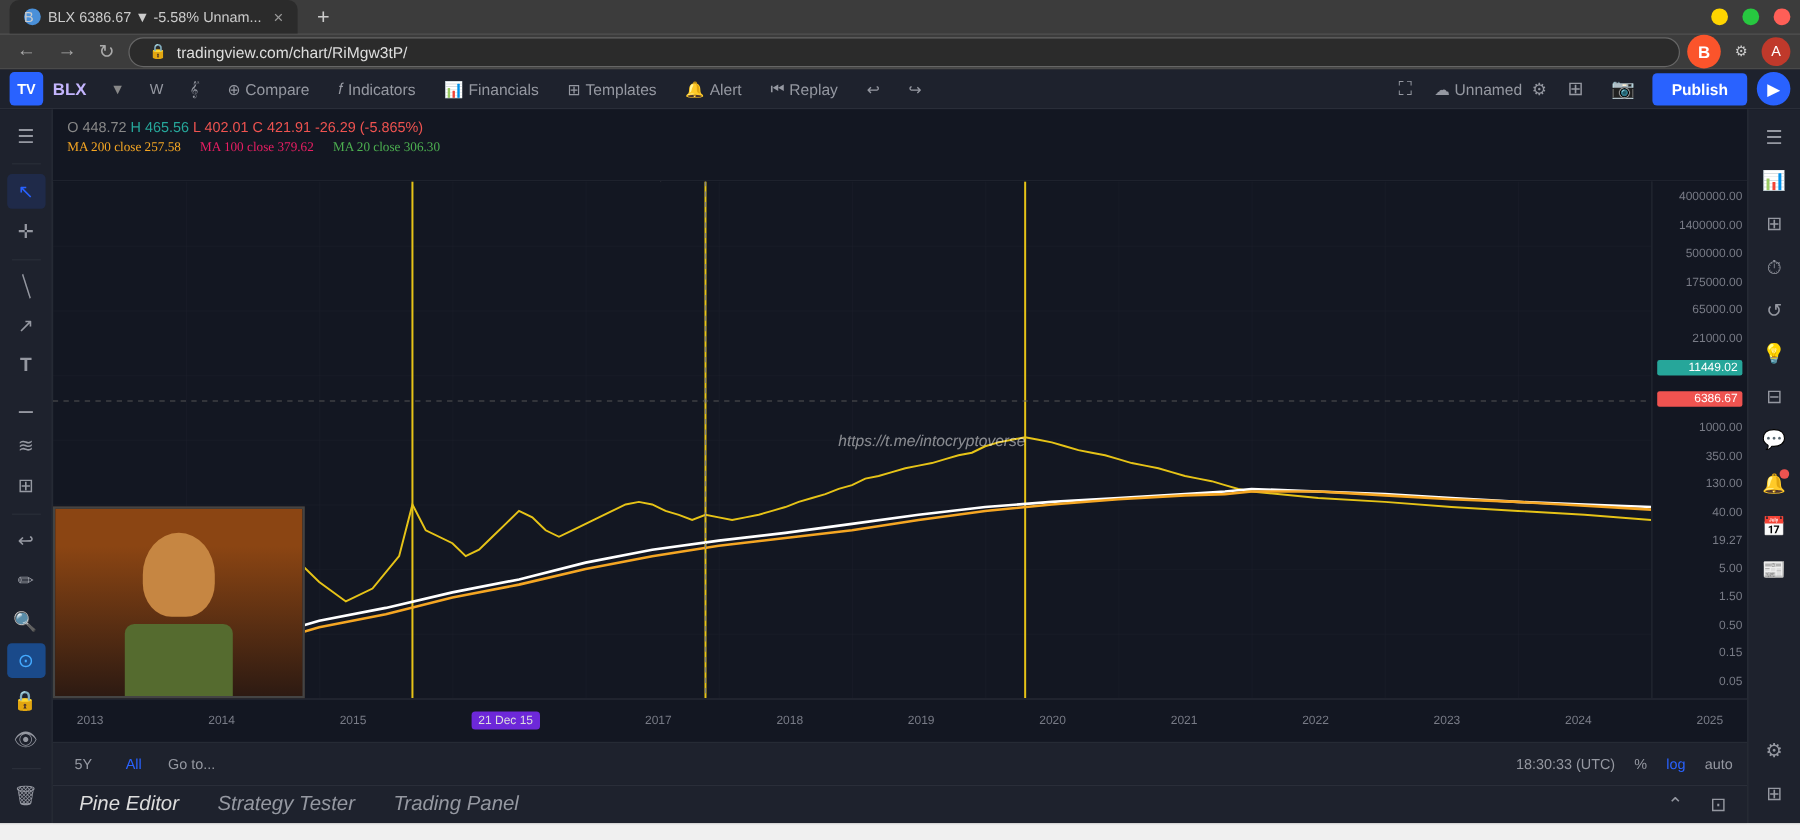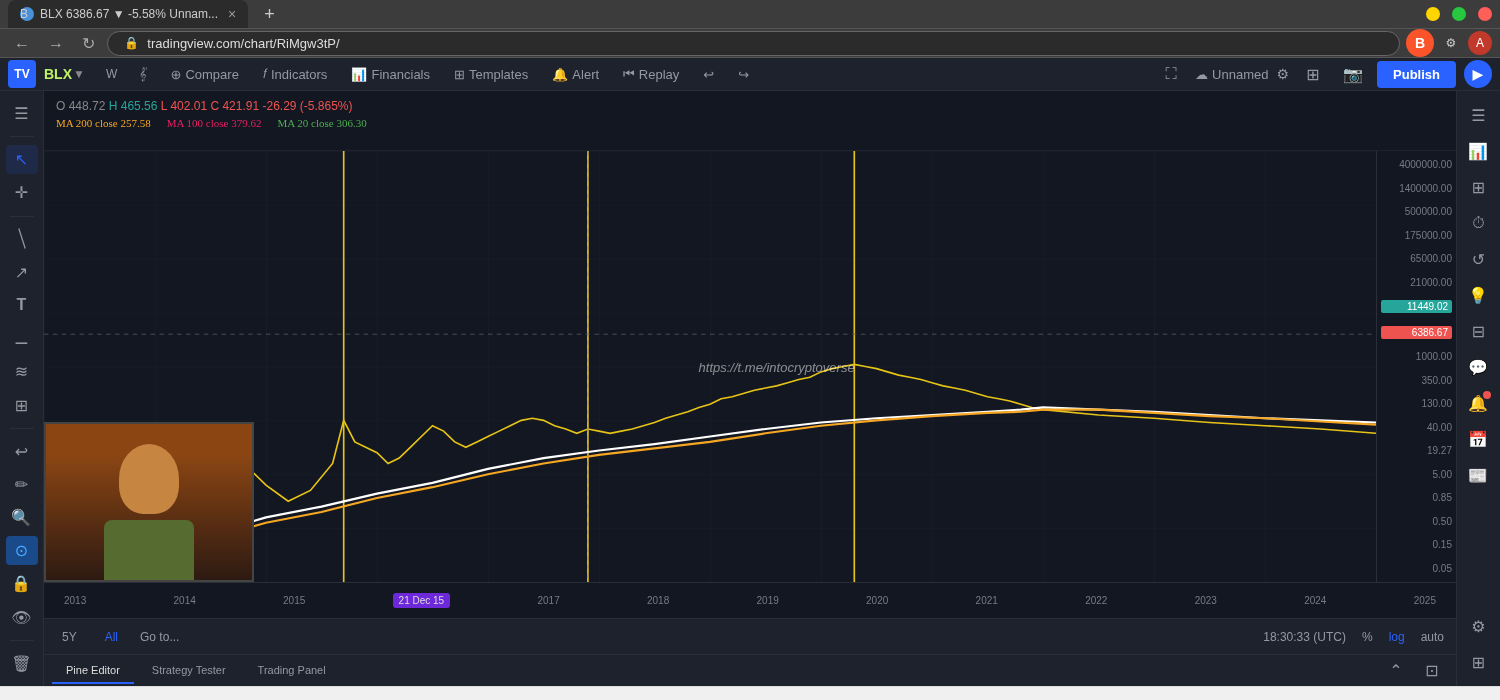--- a/index.html
+++ b/index.html
@@ -25,21 +25,21 @@
     .browser-actions { display: flex; gap: 6px; align-items: center; }
     .br-icon { width: 22px; height: 22px; border-radius: 50%; display: flex; align-items: center; justify-content: center; font-size: 12px; color: #ccc; cursor: pointer; }
     .brave-icon { width: 28px; height: 28px; border-radius: 50%; background: #fb542b; display: flex; align-items: center; justify-content: center; font-size: 14px; color: white; font-weight: bold; }
 
     
     .tv-app { display: flex; flex-direction: column; height: calc(700px - 72px); background: #131722; }
 
     
     .tv-header { height: 33px; background: #1e222d; display: flex; align-items: center; padding: 0 8px; border-bottom: 1px solid #2a2e39; flex-shrink: 0; }
     .tv-logo { width: 28px; height: 28px; background: #2962ff; border-radius: 4px; display: flex; align-items: center; justify-content: center; color: white; font-weight: bold; font-size: 12px; margin-right: 8px; }
-    .tv-symbol { font-size: 14px; font-weight: 600; color: #bef264; margin-right: 1px; }
+    .tv-symbol { font-size: 14px; font-weight: 600; color: #c4b5fd; margin-right: 20px; }
     .tv-caret { color: #888; font-size: 12px; }
     .tv-menu { display: flex; align-items: center; gap: 4px; flex: 1; margin-left: 12px; }
     .tv-menu-item { padding: 6px 10px; font-size: 13px; color: #9598a1; cursor: pointer; border-radius: 4px; display: flex; align-items: center; gap: 4px; white-space: nowrap; }
     .tv-right-actions { display: flex; align-items: center; gap: 8px; margin-left: auto; }
     .tv-btn-publish { background: #2962ff; color: white; border: none; border-radius: 4px; padding: 6px 16px; font-size: 13px; font-weight: 600; cursor: pointer; }
     .tv-btn-play { background: #2962ff; color: white; border: none; border-radius: 50%; width: 28px; height: 28px; display: flex; align-items: center; justify-content: center; cursor: pointer; font-size: 14px; }
     .tv-unnamed { font-size: 13px; color: #9598a1; display: flex; align-items: center; gap: 4px; }
     .tv-gear-icon { color: #9598a1; cursor: pointer; font-size: 14px; }
 
     
@@ -83,21 +83,21 @@
     .tv-time-axis { height: 36px; background: #131722; border-top: 1px solid #2a2e39; display: flex; align-items: center; padding: 16px 12px; font-size: 11px; color: #787b86; position: relative; }
 
     
     .tv-bottom-bar { height: 36px; background: #1e222d; border-top: 1px solid #2a2e39; display: flex; align-items: center; padding: 0 12px; gap: 16px; font-size: 12px; color: #9598a1; }
     .tv-bottom-bar .period-btn { cursor: pointer; padding: 2px 6px; border-radius: 3px; }
     .tv-bottom-bar .period-btn.active { color: #2962ff; }
     .tv-bottom-bar .goto-btn { cursor: pointer; color: #9598a1; }
 
     
     .tv-editor-tabs { height: 32px; background: #1e222d; border-top: 1px solid #2a2e39; display: flex; align-items: center; padding: 0 8px; gap: 4px; }
-    .editor-tab { padding: 6px 14px; font-size: 11px; color: #9598a1; cursor: pointer; border-bottom: 2px solid transparent; }
+    .editor-tab { padding: 6px 14px; font-size: 17px; color: #9598a1; cursor: pointer; border-bottom: 2px solid transparent; font-style: italic; }
     .editor-tab.active { color: #ddd; border-bottom-color: #2962ff; }
 
     
     .webcam-overlay { position: absolute; bottom: 0; left: 0; width: 210px; height: 160px; background: #2d1a12; border: 2px solid #444; overflow: hidden; z-index: 10; }
     .webcam-person { width: 100%; height: 100%; background: linear-gradient(180deg, #8b4513 20%, #2d1a12 100%); display: flex; align-items: flex-end; justify-content: center; position: relative; }
     .person-head { position: absolute; top: 20px; left: 50%; transform: translateX(-50%); width: 60px; height: 70px; background: #c68642; border-radius: 50% 50% 40% 40%; }
     .person-body { position: absolute; bottom: 0; left: 50%; transform: translateX(-50%); width: 90px; height: 60px; background: #556b2f; border-radius: 8px 8px 0 0; }
 
     
     .caption { padding: 16px 24px; background: #f0f0f0; color: #222; font-size: 18px; font-weight: 400; border-top: 1px solid #ddd; }
@@ -317,21 +317,21 @@
             <div class="price-label">65000.00</div>
             <div class="price-label">21000.00</div>
             <div class="price-highlight">11449.02</div>
             <div class="price-highlight2">6386.67</div>
             <div class="price-label">1000.00</div>
             <div class="price-label">350.00</div>
             <div class="price-label">130.00</div>
             <div class="price-label">40.00</div>
             <div class="price-label">19.27</div>
             <div class="price-label">5.00</div>
-            <div class="price-label">0.85</div>
+            <div class="price-label">1.50</div>
             <div class="price-label">0.50</div>
             <div class="price-label">0.15</div>
             <div class="price-label">0.05</div>
           </div>
         </div>
 
         <div class="tv-time-axis">
           <div class="time-labels">
             <span class="time-label">2013</span>
             <span class="time-label">2014</span>

